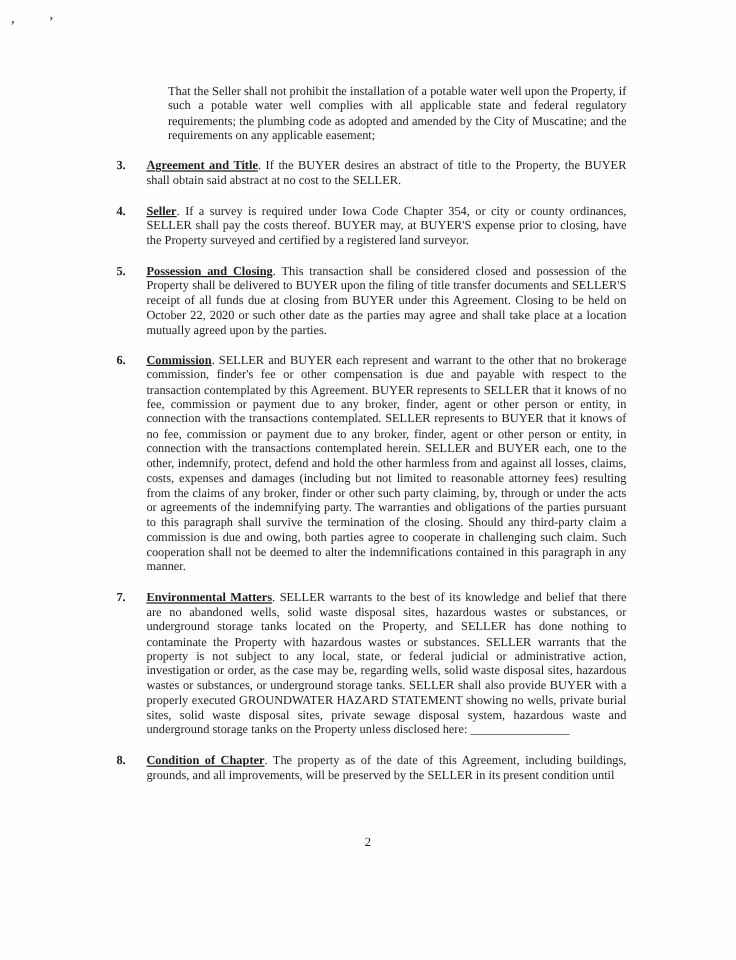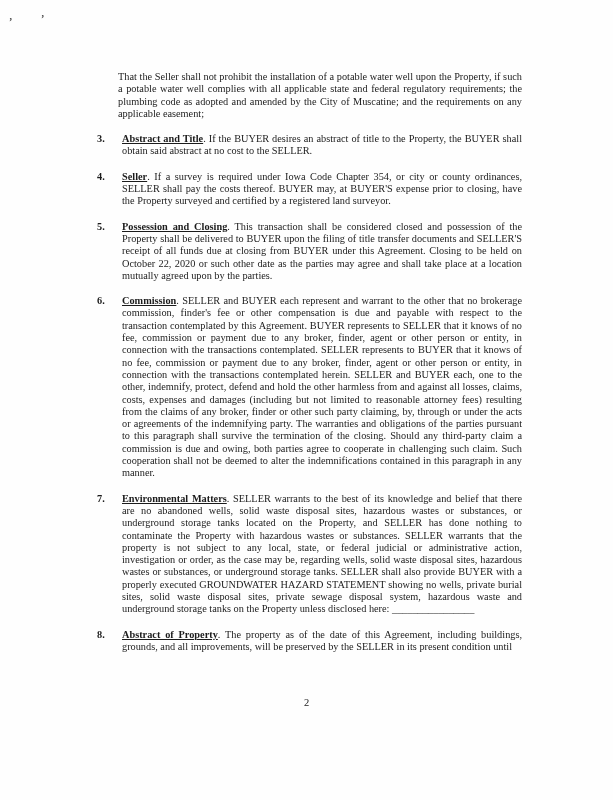--- a/index.html
+++ b/index.html
@@ -27,21 +27,21 @@
   .content {
     position: absolute;
     left: 97px;
     top: 71px;
     width: 425px;
     font-size: 10.3px;
     line-height: 12.3px;
     text-align: justify;
   }
   .cont {
-    margin-left: 21px;
+    margin-left: 43px;
     margin-bottom: 13px;
   }
   .item {
     position: relative;
     padding-left: 25px;
     margin-bottom: 13px;
   }
   .num {
     position: absolute;
     left: 0;
@@ -67,40 +67,40 @@
 <div class="page">
 
   <span class="artifact a1">’</span>
   <span class="artifact a2">’</span>
 
   <div class="content">
 
     <p class="cont"><span>That the Seller shall not prohibit the installation of a potable water well upon the Property, if such a potable water well complies with all applicable state and federal regulatory requirements; the plumbing code as adopted and amended by the City of Muscatine; and the requirements on any applicable easement;</span></p>
 
     <div class="item">
-      <span class="num">3.</span><span class="heading">Abstract and Title</span><span>. If the BUYER desires an abstract of title to the Property, the BUYER shall obtain said abstract at no cost to the SELLER.</span>
+      <span class="num">3.</span><span class="heading">Agreement and Title</span><span>. If the BUYER desires an abstract of title to the Property, the BUYER shall obtain said abstract at no cost to the SELLER.</span>
     </div>
 
     <div class="item">
       <span class="num">4.</span><span class="heading">Seller</span><span>. If a survey is required under Iowa Code Chapter 354, or city or county ordinances, SELLER shall pay the costs thereof.  BUYER may, at BUYER'S expense prior to closing, have the Property surveyed and certified by a registered land surveyor.</span>
     </div>
 
     <div class="item">
       <span class="num">5.</span><span class="heading">Possession and Closing</span><span>. This transaction shall be considered closed and possession of the Property shall be delivered to BUYER upon the filing of title transfer documents and SELLER'S receipt of all funds due at closing from BUYER under this Agreement. Closing to be held on October 22, 2020 or such other date as the parties may agree and shall take place at a location mutually agreed upon by the parties.</span>
     </div>
 
     <div class="item">
       <span class="num">6.</span><span class="heading">Commission</span><span>. SELLER and BUYER each represent and warrant to the other that no brokerage commission, finder's fee or other compensation is due and payable with respect to the transaction contemplated by this Agreement. BUYER represents to SELLER that it knows of no fee, commission or payment due to any broker, finder, agent or other person or entity, in connection with the transactions contemplated. SELLER represents to BUYER that it knows of no fee, commission or payment due to any broker, finder, agent or other person or entity, in connection with the transactions contemplated herein. SELLER and BUYER each, one to the other, indemnify, protect, defend and hold the other harmless from and against all losses, claims, costs, expenses and damages (including but not limited to reasonable attorney fees) resulting from the claims of any broker, finder or other such party claiming, by, through or under the acts or agreements of the indemnifying party. The warranties and obligations of the parties pursuant to this paragraph shall survive the termination of the closing. Should any third-party claim a commission is due and owing, both parties agree to cooperate in challenging such claim. Such cooperation shall not be deemed to alter the indemnifications contained in this paragraph in any manner.</span>
     </div>
 
     <div class="item">
       <span class="num">7.</span><span class="heading">Environmental Matters</span><span>. SELLER warrants to the best of its knowledge and belief that there are no abandoned wells, solid waste disposal sites, hazardous wastes or substances, or underground storage tanks located on the Property, and SELLER has done nothing to contaminate the Property with hazardous wastes or substances.  SELLER warrants that the property is not subject to any local, state, or federal judicial or administrative action, investigation or order, as the case may be, regarding wells, solid waste disposal sites, hazardous wastes or substances, or underground storage tanks.  SELLER shall also provide BUYER with a properly executed GROUNDWATER HAZARD STATEMENT showing no wells, private burial sites, solid waste disposal sites, private sewage disposal system, hazardous waste and underground storage tanks on the Property unless disclosed here: ________________</span>
     </div>
 
     <div class="item">
-      <span class="num">8.</span><span class="heading">Abstract of Property</span><span>. The property as of the date of this Agreement, including buildings, grounds, and all improvements, will be preserved by the SELLER in its present condition until</span>
+      <span class="num">8.</span><span class="heading">Condition of Chapter</span><span>. The property as of the date of this Agreement, including buildings, grounds, and all improvements, will be preserved by the SELLER in its present condition until</span>
     </div>
 
   </div>
 
   <div class="page-number">2</div>
 
 </div>
 
 </body></html>

